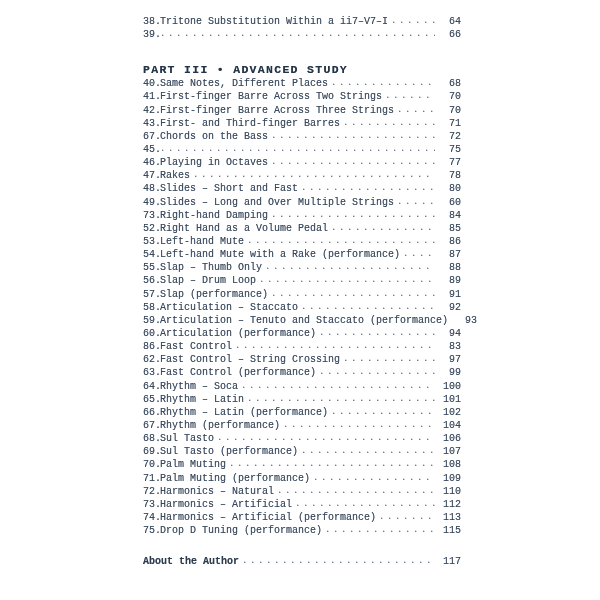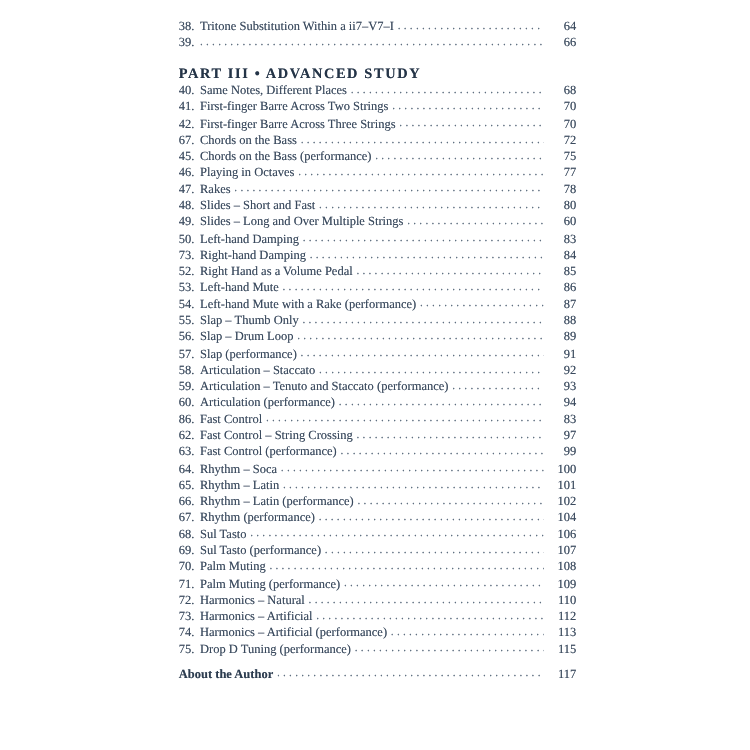--- a/index.html
+++ b/index.html
@@ -13,20 +13,21 @@
     position: relative;
     overflow: hidden;
     font-family: "Liberation Serif", serif;
     color: #3a4a5e;
   }
   .page {
     position: absolute;
     left: 143px;
     top: 15px;
     width: 318px;
+    font-family: Liberation Mono, monospace;
   }
   .toc-row {
     display: flex;
     align-items: baseline;
     height: 13.15px;
     line-height: 13.15px;
     font-size: 10px;
     white-space: nowrap;
     text-shadow: 0 0 0.4px rgba(58,74,94,0.55);
   }
@@ -50,34 +51,34 @@
   .leader::after {
     content: "...................................................................................................................................";
   }
   .pagenum {
     flex: none;
     min-width: 22px;
     text-align: right;
     padding-left: 4px;
   }
   .part-heading {
-    margin-top: 11px;
+    margin-top: 22px;
     height: 14px;
     line-height: 14px;
     font-size: 11.5px;
     font-weight: bold;
     letter-spacing: 1.3px;
     color: #243447;
     text-shadow: 0 0 0.4px rgba(36,52,71,0.6);
   }
   .toc-list {
     margin-top: 0;
   }
   .footer-row {
-    margin-top: 7px;
+    margin-top: 18px;
     justify-content: space-between;
   }
   .footer-row .title {
     font-weight: bold;
     color: #2d3d50;
   }
 </style>
 </head>
 <body>
 
@@ -112,28 +113,33 @@
     <span class="leader"></span>
     <span class="pagenum">70</span>
   </div>
       <div class="toc-row">
     <span class="num">42.</span>
     <span class="title">First-finger Barre Across Three Strings</span>
     <span class="leader"></span>
     <span class="pagenum">70</span>
   </div>
       <div class="toc-row">
+    <span class="num">43.</span>
+    <span class="title">First- and Third-finger Barres</span>
+    <span class="leader"></span>
+    <span class="pagenum">71</span>
+  </div>
+      <div class="toc-row">
     <span class="num">67.</span>
     <span class="title">Chords on the Bass</span>
     <span class="leader"></span>
     <span class="pagenum">72</span>
   </div>
       <div class="toc-row">
     <span class="num">45.</span>
-    <span class="title">Chords on the Bass (performance)</span>
     <span class="leader"></span>
     <span class="pagenum">75</span>
   </div>
       <div class="toc-row">
     <span class="num">46.</span>
     <span class="title">Playing in Octaves</span>
     <span class="leader"></span>
     <span class="pagenum">77</span>
   </div>
       <div class="toc-row">
@@ -148,26 +154,20 @@
     <span class="leader"></span>
     <span class="pagenum">80</span>
   </div>
       <div class="toc-row">
     <span class="num">49.</span>
     <span class="title">Slides – Long and Over Multiple Strings</span>
     <span class="leader"></span>
     <span class="pagenum">60</span>
   </div>
       <div class="toc-row">
-    <span class="num">50.</span>
-    <span class="title">Left-hand Damping</span>
-    <span class="leader"></span>
-    <span class="pagenum">83</span>
-  </div>
-      <div class="toc-row">
     <span class="num">73.</span>
     <span class="title">Right-hand Damping</span>
     <span class="leader"></span>
     <span class="pagenum">84</span>
   </div>
       <div class="toc-row">
     <span class="num">52.</span>
     <span class="title">Right Hand as a Volume Pedal</span>
     <span class="leader"></span>
     <span class="pagenum">85</span>

